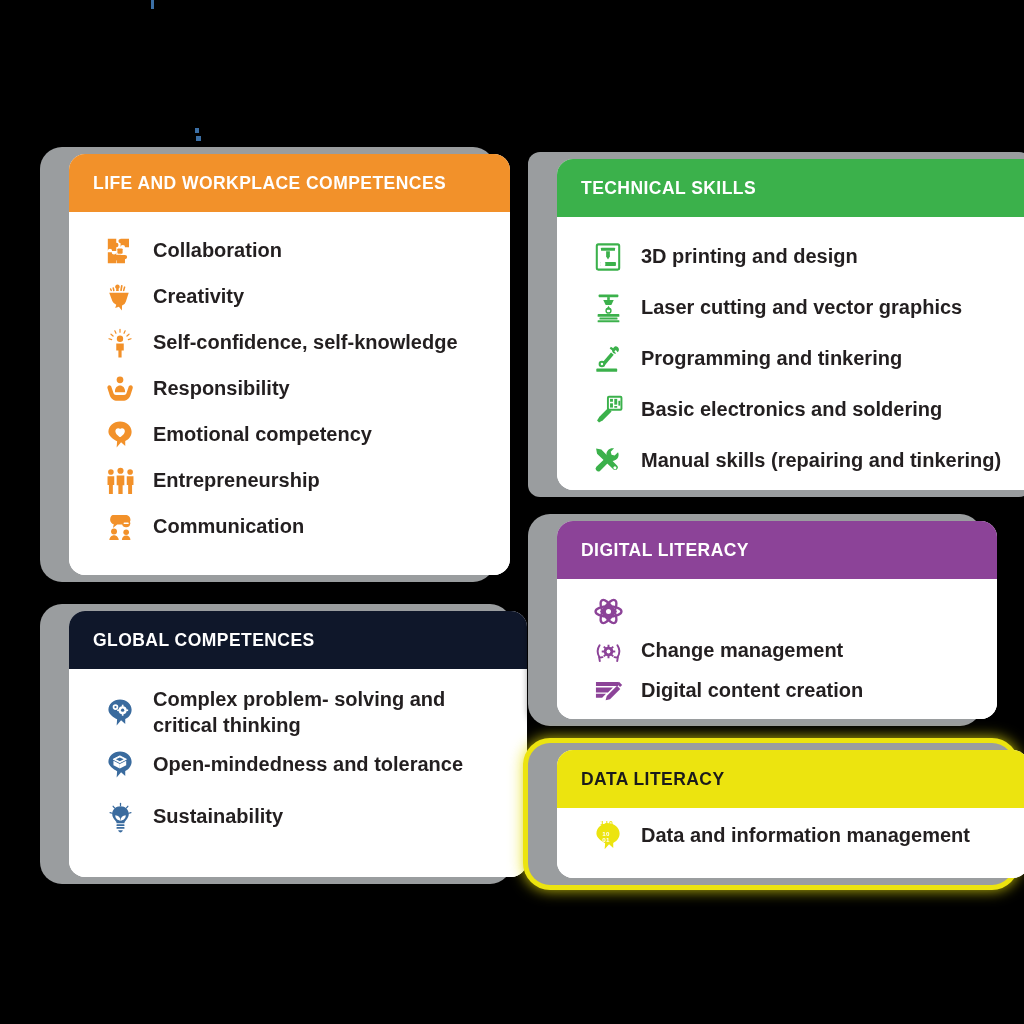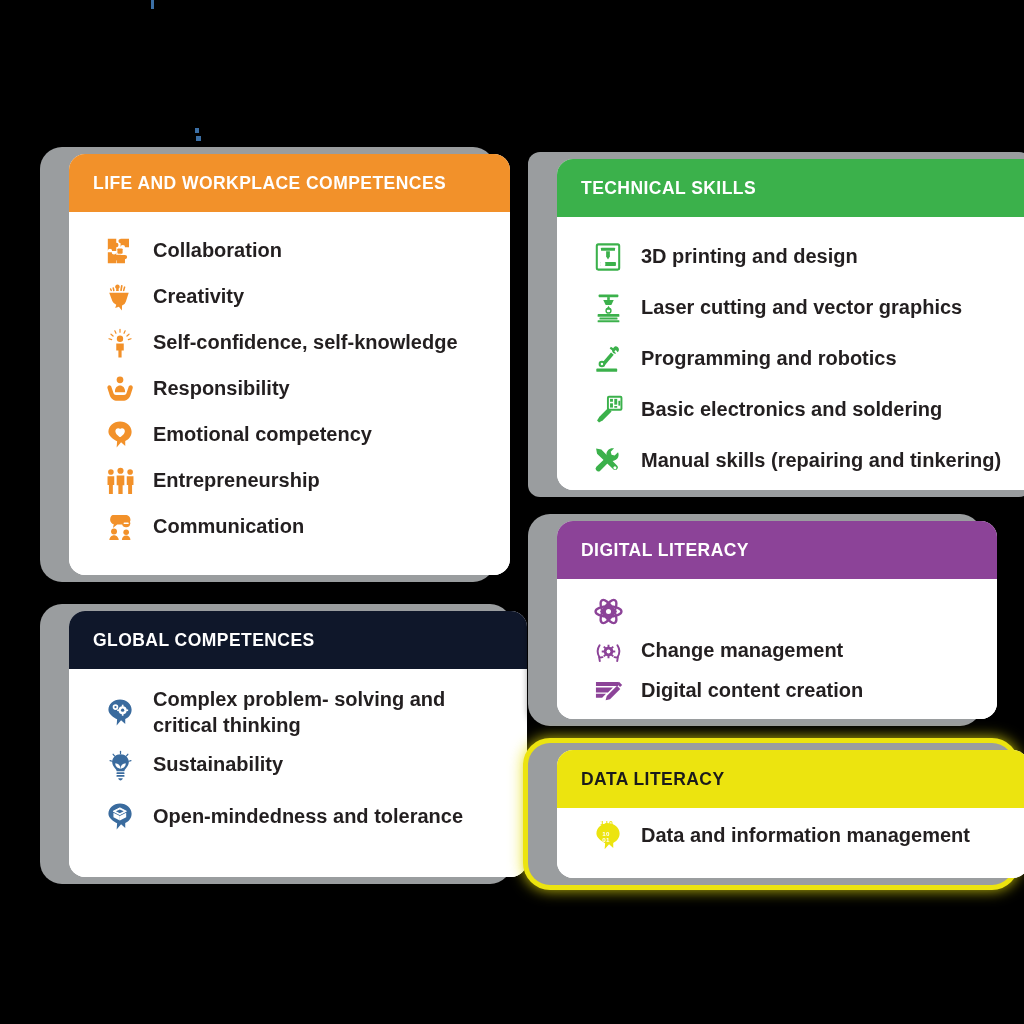--- a/index.html
+++ b/index.html
@@ -265,51 +265,51 @@
               <circle cx="9.8" cy="9.4" r="2.9" fill="#fff"></circle>
               <circle cx="9.8" cy="9.4" r="1.2" fill="#3A6B9E"></circle>
             </svg>
           </span>
           <span class="label">Complex problem- solving and critical thinking</span>
         </div>
 
         <div class="item">
           <span class="ico">
             <svg width="29" height="31" viewBox="0 0 30 32" fill="#3A6B9E">
+              <path d="M14.5 1.4c6.6 0 12 4.7 12 10.6 0 4.2-2.6 7.9-6.6 9.6v5.2l-4.3-3.9-4.6 5.4.5-6.4C7.3 19.6 2.5 16.2 2.5 12 2.5 6.1 7.9 1.4 14.5 1.4z"></path>
+              <g fill="#fff" stroke="#fff" stroke-width="1.1" stroke-linejoin="round">
+                <path d="M14.3 6.2l6.6 3.4-6.6 3.3-6.6-3.3 6.6-3.4z" fill="#fff"></path>
+              </g>
+              <path d="M7.7 11.2l6.6 3.3v4.6l-6.6-3.3v-4.6z" fill="#fff"></path>
+              <path d="M20.9 11.2l-6.6 3.3v4.6l6.6-3.3v-4.6z" fill="#fff"></path>
+              <path d="M14.3 7.6l4 2-4 2-4-2 4-2z" fill="#3A6B9E"></path>
+            </svg>
+          </span>
+          <span class="label">Open-mindedness and tolerance</span>
+        </div>
+
+        <div class="item">
+          <span class="ico">
+            <svg width="29" height="31" viewBox="0 0 30 32" fill="#3A6B9E">
               <g stroke="#3A6B9E" stroke-width="1.3" stroke-linecap="round">
                 <line x1="15" y1="1.5" x2="15" y2="3.6"></line>
                 <line x1="7.4" y1="4.4" x2="8.8" y2="6.1"></line>
                 <line x1="22.6" y1="4.4" x2="21.2" y2="6.1"></line>
                 <line x1="4.2" y1="11" x2="6.4" y2="11.6"></line>
                 <line x1="25.8" y1="11" x2="23.6" y2="11.6"></line>
               </g>
               <path d="M15 4.4c5 0 8.6 3.6 8.6 8 0 3.2-1.8 5.2-3.1 6.7-.9 1-1.4 1.8-1.5 2.8h-8c-.1-1-.6-1.8-1.5-2.8-1.3-1.5-3.1-3.5-3.1-6.7 0-4.4 3.6-8 8.6-8z"></path>
               <rect x="10.8" y="23" width="8.4" height="1.9" rx=".9"></rect>
               <rect x="10.8" y="25.8" width="8.4" height="1.9" rx=".9"></rect>
               <path d="M12.6 29.2h4.8c-.4 1.5-1.4 2.2-2.4 2.2s-2-0.7-2.4-2.2z"></path>
               <path d="M15 19.3c0-3.4-2.2-5.2-5.4-5.5 0 3.3 2.2 5.3 5.4 5.5z" fill="#fff"></path>
               <path d="M15 19.3c0-3.4 2.2-5.2 5.4-5.5 0 3.3-2.2 5.3-5.4 5.5z" fill="#fff"></path>
             </svg>
           </span>
           <span class="label">Sustainability</span>
-        </div>
-
-        <div class="item">
-          <span class="ico">
-            <svg width="29" height="31" viewBox="0 0 30 32" fill="#3A6B9E">
-              <path d="M14.5 1.4c6.6 0 12 4.7 12 10.6 0 4.2-2.6 7.9-6.6 9.6v5.2l-4.3-3.9-4.6 5.4.5-6.4C7.3 19.6 2.5 16.2 2.5 12 2.5 6.1 7.9 1.4 14.5 1.4z"></path>
-              <g fill="#fff" stroke="#fff" stroke-width="1.1" stroke-linejoin="round">
-                <path d="M14.3 6.2l6.6 3.4-6.6 3.3-6.6-3.3 6.6-3.4z" fill="#fff"></path>
-              </g>
-              <path d="M7.7 11.2l6.6 3.3v4.6l-6.6-3.3v-4.6z" fill="#fff"></path>
-              <path d="M20.9 11.2l-6.6 3.3v4.6l6.6-3.3v-4.6z" fill="#fff"></path>
-              <path d="M14.3 7.6l4 2-4 2-4-2 4-2z" fill="#3A6B9E"></path>
-            </svg>
-          </span>
-          <span class="label">Open-mindedness and tolerance</span>
         </div>
 
       </div>
     </div>
   </div>
 
   <div class="card" id="card-technical">
     <div class="card-inner">
       <div class="card-header" style="background: rgb(59, 177, 75);">
         <span class="title" style="color: rgb(255, 255, 255);">TECHNICAL SKILLS</span>
@@ -352,21 +352,21 @@
         <div class="item">
           <span class="ico">
             <svg width="29" height="29" viewBox="0 0 30 30" fill="#3BB14B">
               <path d="M22.2 2.2c2 0 3.6 1.6 3.6 3.6 0 1.1-.5 2.1-1.3 2.8l-1.9-2.4-1.6 1.3 1.9 2.4c-.2 0-.5.1-.7.1-2 0-3.6-1.6-3.6-3.6l-2.4-1.7 1.3-1.9 2.4 1.7c.6-1.3 1.4-2.3 2.3-2.3z"></path>
               <path d="M17.6 8.8l2.8 2.2-10 12-3-2.4 10.2-11.8z"></path>
               <circle cx="8.2" cy="20.6" r="3.4"></circle>
               <circle cx="8.2" cy="20.6" r="1.3" fill="#fff"></circle>
               <rect x="2.4" y="25.4" width="21.6" height="3.4" rx=".9"></rect>
             </svg>
           </span>
-          <span class="label">Programming and robotics</span>
+          <span class="label">Programming and tinkering</span>
         </div>
 
         <div class="item">
           <span class="ico">
             <svg width="29" height="29" viewBox="0 0 30 30" fill="#3BB14B">
               <rect x="14.4" y="1.8" width="14" height="13.4" rx="1" fill="none" stroke="#3BB14B" stroke-width="2"></rect>
               <g>
                 <rect x="16.6" y="4" width="3" height="3"></rect>
                 <rect x="21" y="4" width="3" height="6"></rect>
                 <rect x="16.6" y="8.6" width="3" height="4.4"></rect>

